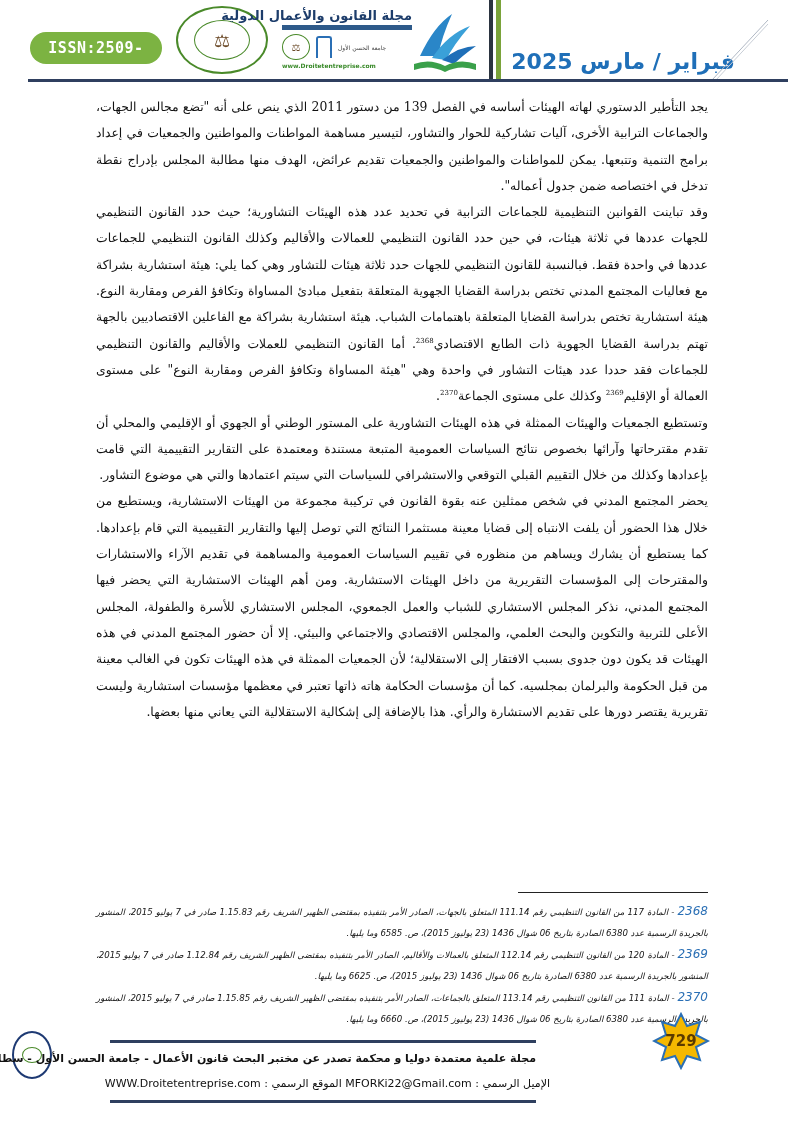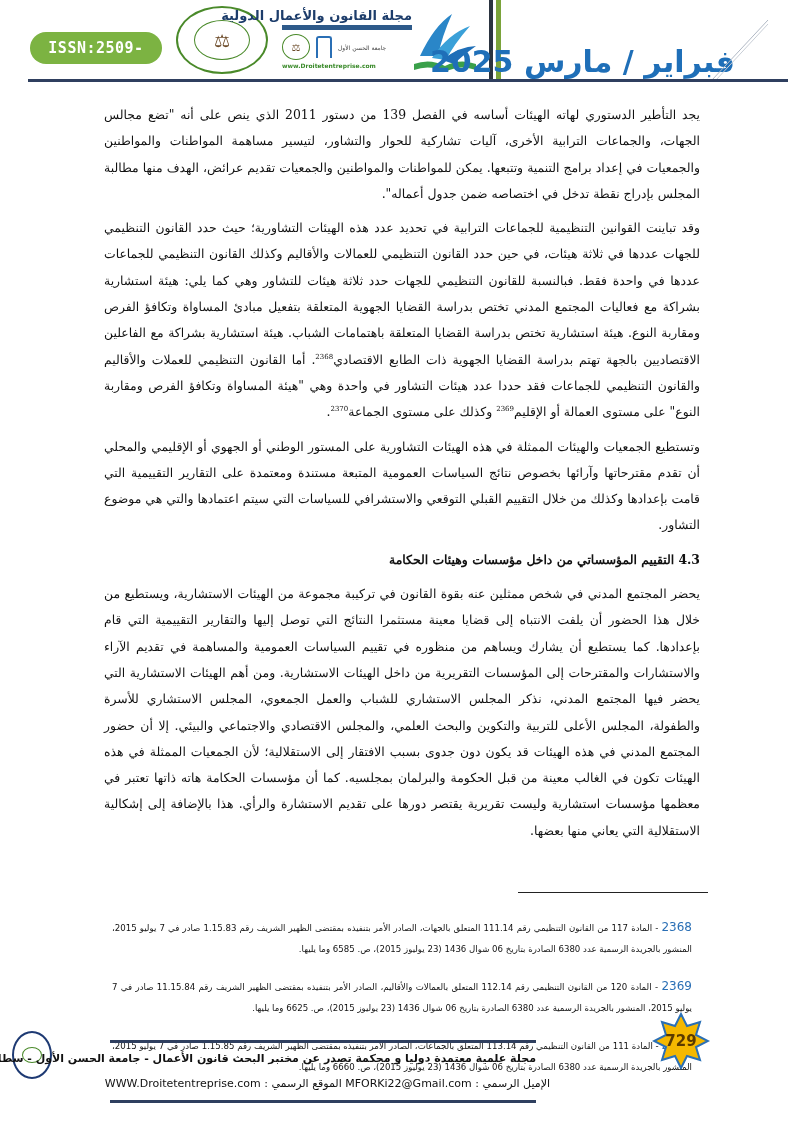--- a/index.html
+++ b/index.html
@@ -39,43 +39,43 @@
   .issue-line {
     position: absolute; left: 512px; top: 4px; width: 220px; height: 30px;
     direction: rtl; text-align: left; white-space: nowrap;
     font-weight: bold; font-size: 22px; line-height: 30px;
   }
   .issue-line .issue-label { color: #2e9a3a; }
   .issue-line .issue-num { color: #e02020; }
   .date-line {
     position: absolute; left: 505px; top: 44px; width: 230px; height: 36px;
     direction: rtl; text-align: left; white-space: nowrap;
-    font-weight: bold; font-size: 30px; line-height: 36px; color: #1f6fb8; padding-left: 36px;
+    font-weight: bold; font-size: 22px; line-height: 36px; color: #1f6fb8; padding-left: 36px;
   }
   .diag-deco { position: absolute; left: 710px; top: 18px; width: 60px; height: 64px; }
   .header-rule { position: absolute; left: 28px; top: 79px; width: 760px; height: 3px; background: #2f3f5f; }
 
   
   .content {
     position: absolute; left: 96px; top: 94px; width: 612px;
     direction: rtl; text-align: justify; text-align-last: right;
     font-family: "DejaVu Serif", serif; font-size: 12.4px; line-height: 26.3px; color: #111;
   }
-  .content p { margin: 8px; }
+  .content p { margin: 0; }
   .content .sec-h { font-weight: bold; }
   sup.fn { font-size: 7px; vertical-align: super; line-height: 0; }
 
   
   .fn-rule { position: absolute; left: 518px; top: 892px; width: 190px; height: 1px; background: #222; }
   .footnotes {
     position: absolute; left: 96px; top: 901px; width: 612px;
     direction: rtl; text-align: justify; text-align-last: right;
     font-size: 8.6px; line-height: 21px; color: #111;
   }
-  .footnotes .fn-item { margin: 16px; }
+  .footnotes .fn-item { margin: 0; font-style: italic; }
   .footnotes .fn-num { color: #2a6fb5; font-size: 12px; }
 
   
   .footer-seal {
     position: absolute; left: 12px; top: 1031px; width: 40px; height: 48px;
     border: 2px solid #1e3a73; border-radius: 50%;
     display: flex; align-items: center; justify-content: center;
   }
   .footer-seal .in { width: 20px; height: 16px; border: 1px solid #4a8a2a; border-radius: 50%; }
   .f-rule-top { position: absolute; left: 110px; top: 1040px; width: 426px; height: 3px; background: #2f3f5f; }
@@ -135,28 +135,27 @@
     <line x1="6" y1="62" x2="58" y2="6" stroke="#c8ced6" stroke-width="1"></line>
   </svg>
 
   <div class="header-rule"></div>
 </div>
 
 <div class="content">
   <p>يجد التأطير الدستوري لهاته الهيئات أساسه في الفصل 139 من دستور 2011 الذي ينص على أنه "تضع مجالس الجهات، والجماعات الترابية الأخرى، آليات تشاركية للحوار والتشاور، لتيسير مساهمة المواطنات والمواطنين والجمعيات في إعداد برامج التنمية وتتبعها. يمكن للمواطنات والمواطنين والجمعيات تقديم عرائض، الهدف منها مطالبة المجلس بإدراج نقطة تدخل في اختصاصه ضمن جدول أعماله".</p>
   <p><span>وقد تباينت القوانين التنظيمية للجماعات الترابية في تحديد عدد هذه الهيئات التشاورية؛ حيث حدد القانون التنظيمي للجهات عددها في ثلاثة هيئات، في حين حدد القانون التنظيمي للعمالات والأقاليم وكذلك القانون التنظيمي للجماعات عددها في واحدة فقط. فبالنسبة للقانون التنظيمي للجهات حدد ثلاثة هيئات للتشاور وهي كما يلي: هيئة استشارية بشراكة مع فعاليات المجتمع المدني تختص بدراسة القضايا الجهوية المتعلقة بتفعيل مبادئ المساواة وتكافؤ الفرص ومقاربة النوع. هيئة استشارية تختص بدراسة القضايا المتعلقة باهتمامات الشباب. هيئة استشارية بشراكة مع الفاعلين الاقتصاديين بالجهة تهتم بدراسة القضايا الجهوية ذات الطابع الاقتصادي</span><sup class="fn">2368</sup><span>. أما القانون التنظيمي للعملات والأقاليم والقانون التنظيمي للجماعات فقد حددا عدد هيئات التشاور في واحدة وهي "هيئة المساواة وتكافؤ الفرص ومقاربة النوع" على مستوى العمالة أو الإقليم</span><sup class="fn">2369</sup><span> وكذلك على مستوى الجماعة</span><sup class="fn">2370</sup><span>.</span></p>
   <p>وتستطيع الجمعيات والهيئات الممثلة في هذه الهيئات التشاورية على المستور الوطني أو الجهوي أو الإقليمي والمحلي أن تقدم مقترحاتها وآرائها بخصوص نتائج السياسات العمومية المتبعة مستندة ومعتمدة على التقارير التقييمية التي قامت بإعدادها وكذلك من خلال التقييم القبلي التوقعي والاستشرافي للسياسات التي سيتم اعتمادها والتي هي موضوع التشاور.</p>
-  <p class="sec-h">4.3 التقييم المؤسساتي من داخل مؤسسات وهيئات الحكامة</p>
   <p>يحضر المجتمع المدني في شخص ممثلين عنه بقوة القانون في تركيبة مجموعة من الهيئات الاستشارية، ويستطيع من خلال هذا الحضور أن يلفت الانتباه إلى قضايا معينة مستثمرا النتائج التي توصل إليها والتقارير التقييمية التي قام بإعدادها. كما يستطيع أن يشارك ويساهم من منظوره في تقييم السياسات العمومية والمساهمة في تقديم الآراء والاستشارات والمقترحات إلى المؤسسات التقريرية من داخل الهيئات الاستشارية. ومن أهم الهيئات الاستشارية التي يحضر فيها المجتمع المدني، نذكر المجلس الاستشاري للشباب والعمل الجمعوي، المجلس الاستشاري للأسرة والطفولة، المجلس الأعلى للتربية والتكوين والبحث العلمي، والمجلس الاقتصادي والاجتماعي والبيئي. إلا أن حضور المجتمع المدني في هذه الهيئات قد يكون دون جدوى بسبب الافتقار إلى الاستقلالية؛ لأن الجمعيات الممثلة في هذه الهيئات تكون في الغالب معينة من قبل الحكومة والبرلمان بمجلسيه. كما أن مؤسسات الحكامة هاته ذاتها تعتبر في معظمها مؤسسات استشارية وليست تقريرية يقتصر دورها على تقديم الاستشارة والرأي. هذا بالإضافة إلى إشكالية الاستقلالية التي يعاني منها بعضها.</p>
 </div>
 
 <div class="fn-rule"></div>
 <div class="footnotes">
   <p class="fn-item"><span class="fn-num">2368</span><span> - المادة 117 من القانون التنظيمي رقم 111.14 المتعلق بالجهات، الصادر الأمر بتنفيذه بمقتضى الظهير الشريف رقم 1.15.83 صادر في 7 يوليو 2015، المنشور بالجريدة الرسمية عدد 6380 الصادرة بتاريخ 06 شوال 1436 (23 يوليوز 2015)، ص. 6585 وما يليها.</span></p>
-  <p class="fn-item"><span class="fn-num">2369</span><span> - المادة 120 من القانون التنظيمي رقم 112.14 المتعلق بالعمالات والأقاليم، الصادر الأمر بتنفيذه بمقتضى الظهير الشريف رقم 11.15.84 صادر في 7 يوليو 2015، المنشور بالجريدة الرسمية عدد 6380 الصادرة بتاريخ 06 شوال 1436 (23 يوليوز 2015)، ص. 6625 وما يليها.</span></p>
+  <p class="fn-item"><span class="fn-num">2369</span><span> - المادة 120 من القانون التنظيمي رقم 112.14 المتعلق بالعمالات والأقاليم، الصادر الأمر بتنفيذه بمقتضى الظهير الشريف رقم 1.12.84 صادر في 7 يوليو 2015، المنشور بالجريدة الرسمية عدد 6380 الصادرة بتاريخ 06 شوال 1436 (23 يوليوز 2015)، ص. 6625 وما يليها.</span></p>
   <p class="fn-item"><span class="fn-num">2370</span><span> - المادة 111 من القانون التنظيمي رقم 113.14 المتعلق بالجماعات، الصادر الأمر بتنفيذه بمقتضى الظهير الشريف رقم 1.15.85 صادر في 7 يوليو 2015، المنشور بالجريدة الرسمية عدد 6380 الصادرة بتاريخ 06 شوال 1436 (23 يوليوز 2015)، ص. 6660 وما يليها.</span></p>
 </div>
 
 <div class="footer-seal">
   <div class="in"></div>
 </div>
 <div class="f-rule-top"></div>
 <div class="footer-line1">مجلة علمية معتمدة دوليا و محكمة تصدر عن مختبر البحث قانون الأعمال - جامعة الحسن الأول - سطات - المغرب</div>
 <div class="footer-line2"><span>الإميل الرسمي : </span><span>MFORKi22@Gmail.com</span><span> الموقع الرسمي : </span><span>WWW.Droitetentreprise.com</span></div>
 <div class="f-rule-bot"></div>

